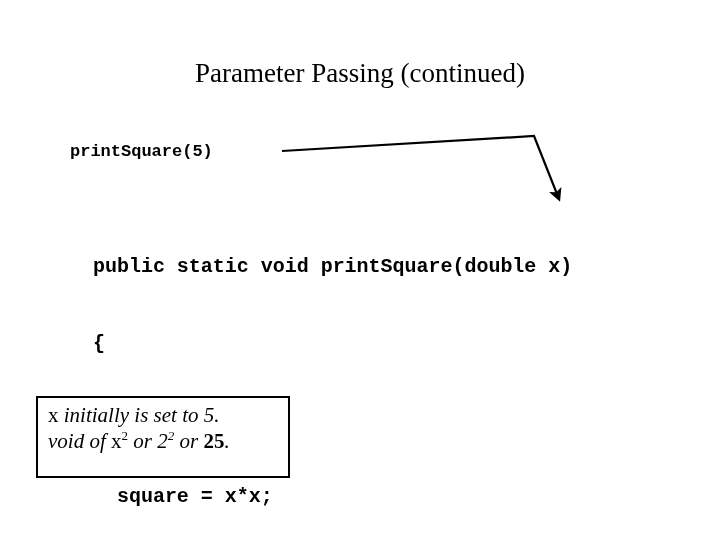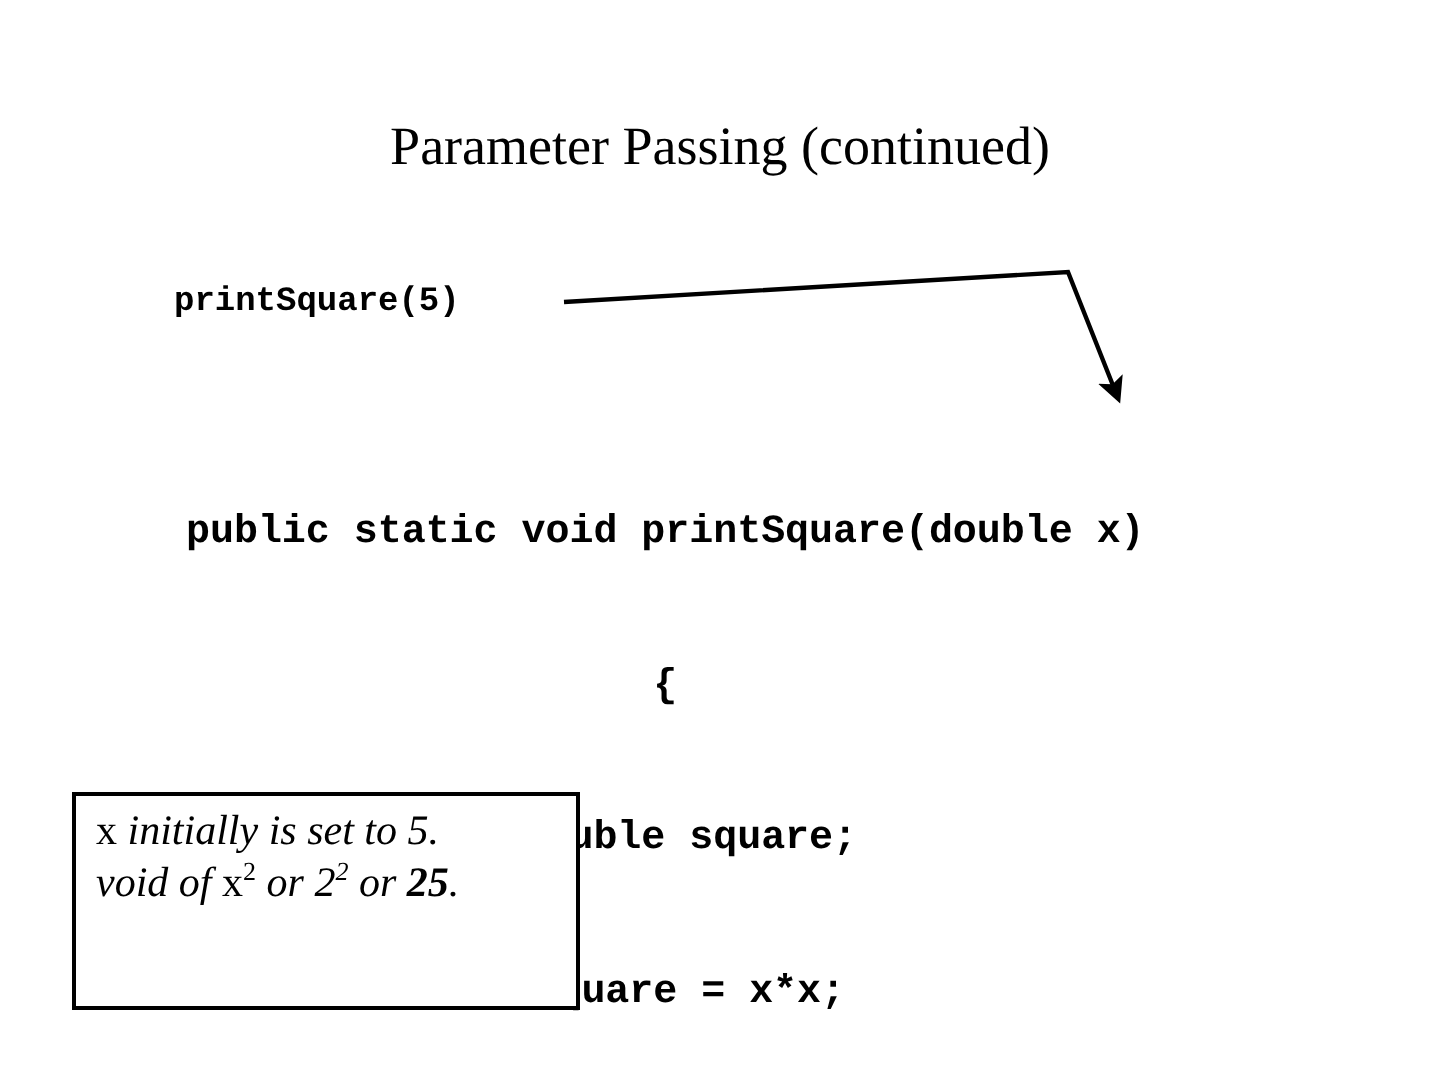--- a/index.html
+++ b/index.html
@@ -28,21 +28,21 @@
     font-size: 27px;
     line-height: 32px;
     font-weight: normal;
     color: #000000;
     white-space: pre;
   }
 
   
   #call-site {
     position: absolute;
-    left: 87px;
+    left: 70px;
     top: 142px;
     font-family: "Liberation Mono", monospace;
     font-size: 17px;
     font-weight: bold;
     line-height: 20px;
     color: #000000;
     white-space: pre;
   }
 
   
@@ -64,51 +64,50 @@
     font-size: 20px;
     font-weight: bold;
     line-height: 25.5px;
     letter-spacing: -0.02px;
     color: #000000;
     white-space: pre;
   }
   #method-code .code-line {
     display: block;
     white-space: pre;
-    text-align: center;
   }
 
   
   #annotation-box {
     position: absolute;
     left: 36px;
     top: 396px;
     width: 254px;
-    height: 109px;
+    height: 82px;
     box-sizing: border-box;
     border: 2px solid #000000;
     background: #ffffff;
   }
   #annotation-lines {
     position: absolute;
     left: 10px;
     top: 4px;
     width: 240px;
     font-family: "Liberation Serif", serif;
     font-size: 21px;
     line-height: 26px;
     color: #000000;
   }
   #annotation-lines .note-line {
     display: block;
     white-space: pre;
   }
   .roman { font-style: normal; }
   .ital  { font-style: italic; }
-  .ital-bold { font-style: italic; font-weight: bold; }
+  .ital-bold { font-weight: bold; }
   .sup {
     font-size: 0.62em;
     vertical-align: super;
     line-height: 0;
   }
 </style>
 </head>
 <body>
 
 <div id="slide">

